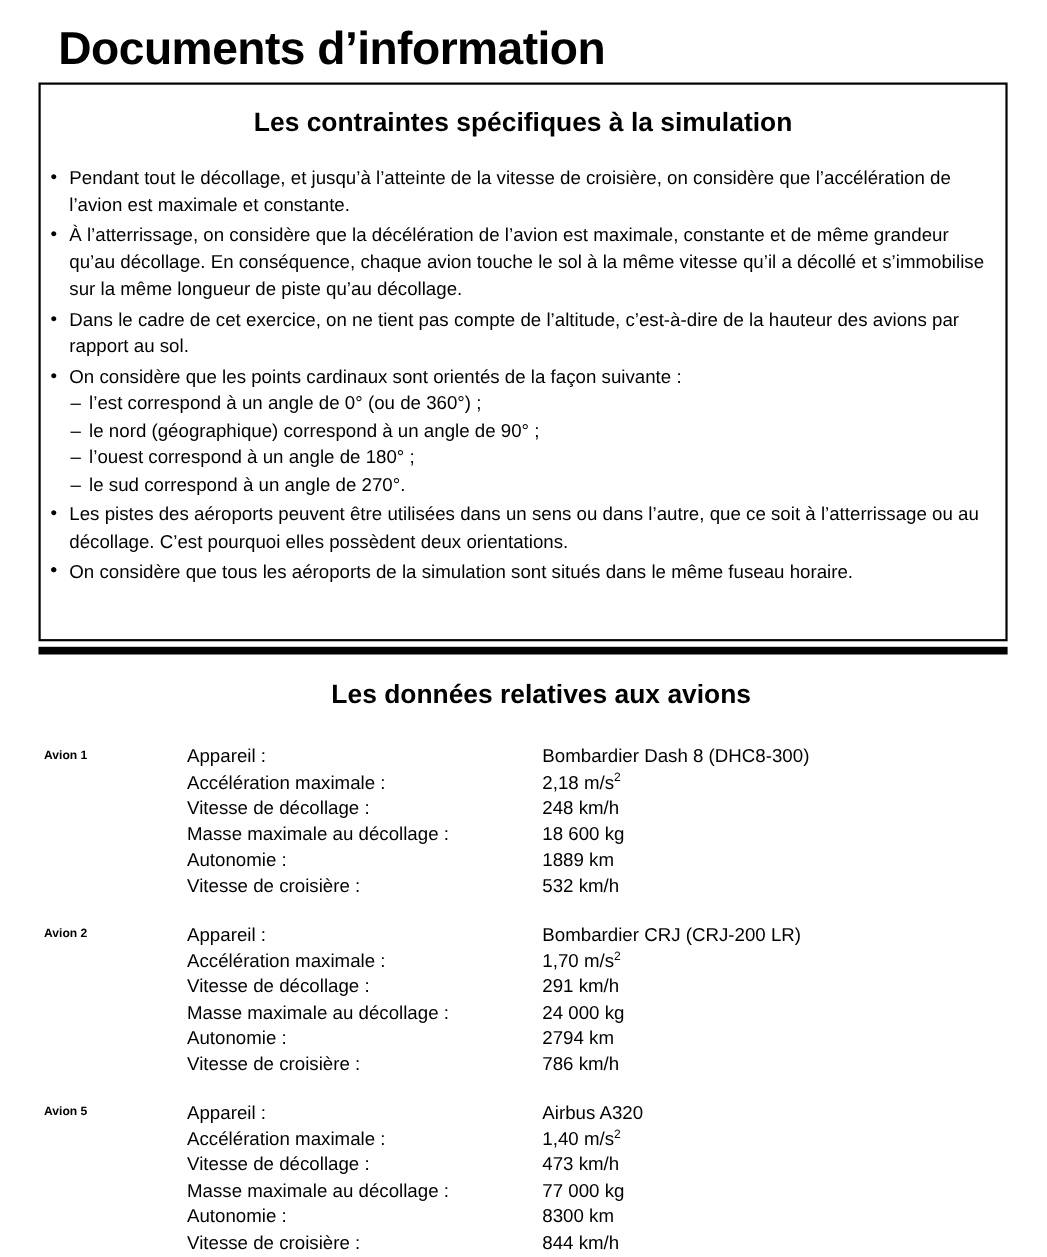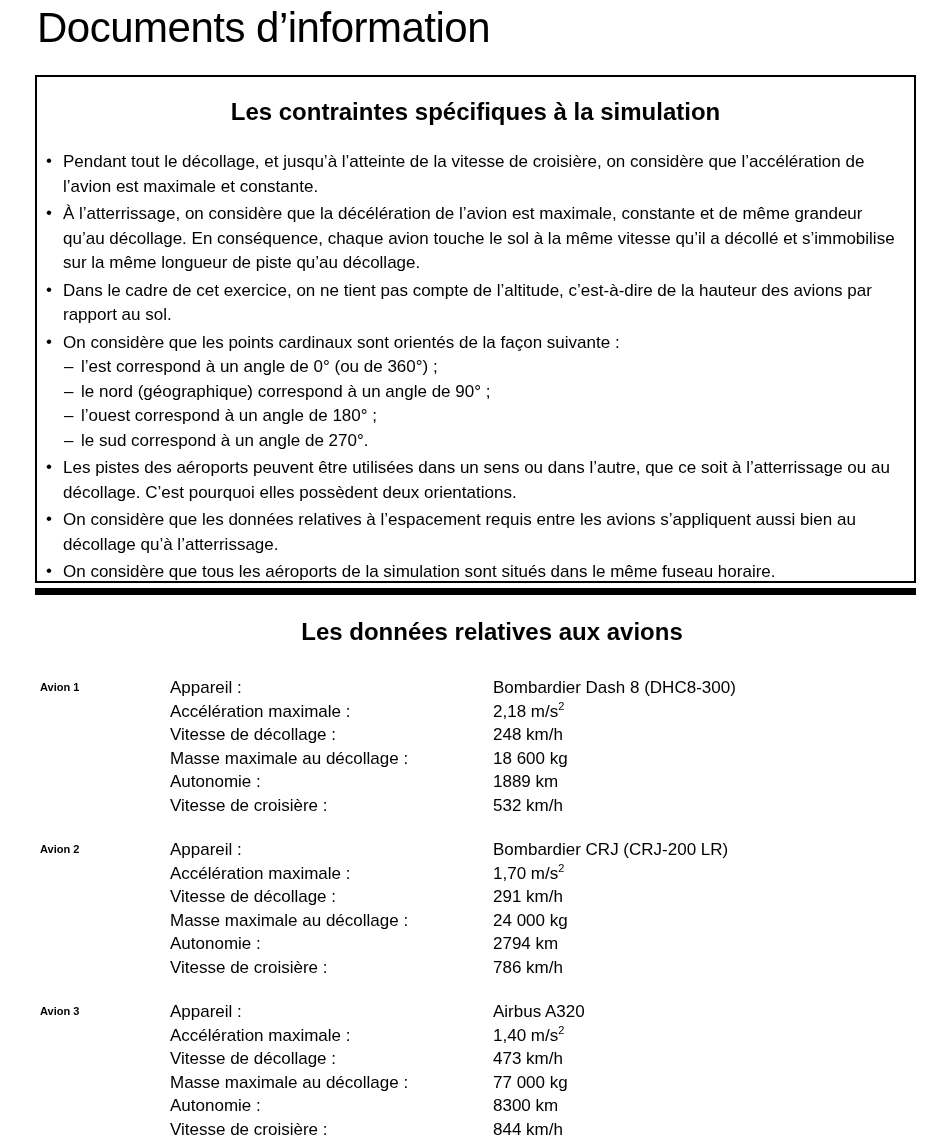--- a/index.html
+++ b/index.html
@@ -12,23 +12,23 @@
     color: #000000;
     font-family: "Liberation Sans", "DejaVu Sans", sans-serif;
     overflow: hidden;
   }
 
   
   .doc-title {
     position: absolute;
     top: 0px;
     left: 37px;
-    margin: 0;
+    margin: 16px;
     font-size: 42px;
-    font-weight: 400;
+    font-weight: 700;
     letter-spacing: -0.5px;
     line-height: 56px;
   }
 
   
   .constraints-box {
     position: absolute;
     left: 35px;
     top: 75px;
     width: 881px;
@@ -105,21 +105,21 @@
   <h1 class="doc-title">Documents d’information</h1>
 
   <div class="constraints-box">
     <h2 class="box-title">Les contraintes spécifiques à la simulation</h2>
     <ul class="constraints" id="constraints-list">
         <li class="constraint"><span class="bullet-marker">•</span><span class="constraint-text">Pendant tout le décollage, et jusqu’à l’atteinte de la vitesse de croisière, on considère que l’accélération de l’avion est maximale et constante.</span></li>
         <li class="constraint"><span class="bullet-marker">•</span><span class="constraint-text">À l’atterrissage, on considère que la décélération de l’avion est maximale, constante et de même grandeur qu’au décollage. En conséquence, chaque avion touche le sol à la même vitesse qu’il a décollé et s’immobilise sur la même longueur de piste qu’au décollage.</span></li>
         <li class="constraint"><span class="bullet-marker">•</span><span class="constraint-text">Dans le cadre de cet exercice, on ne tient pas compte de l’altitude, c’est-à-dire de la hauteur des avions par rapport au sol.</span></li>
         <li class="constraint"><span class="bullet-marker">•</span><span class="constraint-text">On considère que les points cardinaux sont orientés de la façon suivante :</span><div class="subitem"><span class="dash-marker">–</span><span class="subitem-text">l’est correspond à un angle de 0° (ou de 360°) ;</span></div><div class="subitem"><span class="dash-marker">–</span><span class="subitem-text">le nord (géographique) correspond à un angle de 90° ;</span></div><div class="subitem"><span class="dash-marker">–</span><span class="subitem-text">l’ouest correspond à un angle de 180° ;</span></div><div class="subitem"><span class="dash-marker">–</span><span class="subitem-text">le sud correspond à un angle de 270°.</span></div></li>
         <li class="constraint"><span class="bullet-marker">•</span><span class="constraint-text">Les pistes des aéroports peuvent être utilisées dans un sens ou dans l’autre, que ce soit à l’atterrissage ou au décollage. C’est pourquoi elles possèdent deux orientations.</span></li>
-        <li class="constraint"><span class="bullet-marker">•</span><span class="constraint-text">On considère que les données relatives à l’espacement requis entre les avions s’appliquent aussi bien au décollage qu’à l’atterrissage.</span></li>
+        <li class="constraint"><span class="bullet-marker">•</span></li>
         <li class="constraint"><span class="bullet-marker">•</span><span class="constraint-text">On considère que tous les aéroports de la simulation sont situés dans le même fuseau horaire.</span></li>
       </ul>
   </div>
 
   <div class="rule-thick"></div>
 
   <h2 class="section-title">Les données relatives aux avions</h2>
 
   <div class="planes" id="planes">
       <div class="plane">
@@ -174,21 +174,21 @@
             <span class="row-label">Autonomie :</span>
             <span class="row-value">2794 km</span>
           </div>
           <div class="plane-row">
             <span class="row-label">Vitesse de croisière :</span>
             <span class="row-value">786 km/h</span>
           </div>
         </div>
       </div>
       <div class="plane">
-        <div class="plane-name">Avion 3</div>
+        <div class="plane-name">Avion 5</div>
         <div class="plane-rows">
           <div class="plane-row">
             <span class="row-label">Appareil :</span>
             <span class="row-value">Airbus A320</span>
           </div>
           <div class="plane-row">
             <span class="row-label">Accélération maximale :</span>
             <span class="row-value">1,40 m/s<sup>2</sup></span>
           </div>
           <div class="plane-row">

